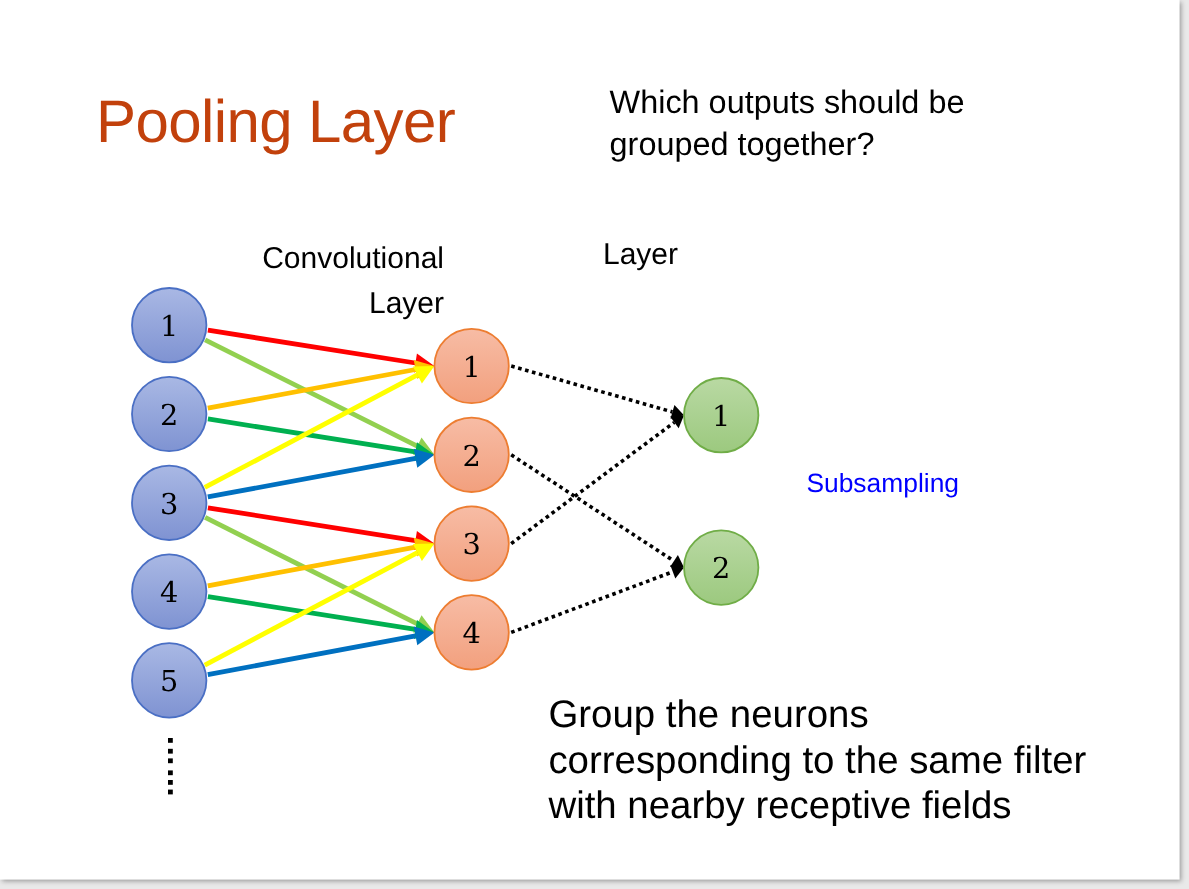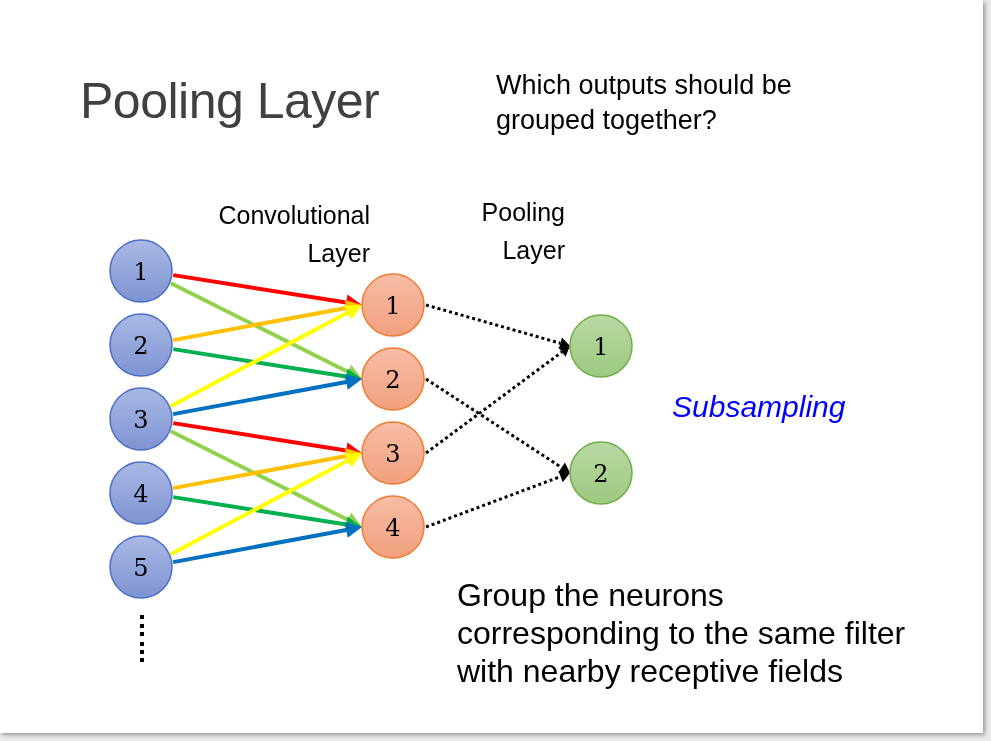--- a/index.html
+++ b/index.html
@@ -10,56 +10,55 @@
     position: relative;
   }
   .slide {
     position: absolute; left: 0; top: 0;
     width: 983px; height: 733px;
     background: #ffffff;
     box-shadow: 2px 2px 4px rgba(0,0,0,0.35);
   }
   .title {
     position: absolute; left: 80px; top: 72px;
-    font-size: 50px; color: #404040; font-weight: normal;
+    font-size: 50px; color: #c2410c; font-weight: normal;
     letter-spacing: -0.5px; white-space: nowrap;
   }
   .question {
-    position: absolute; left: 496px; top: 68px;
+    position: absolute; left: 508px; top: 68px;
     font-size: 27px; line-height: 35px; color: #000; width: 360px;
   }
   .label {
     position: absolute; font-size: 25px; line-height: 38px; color: #000; text-align: right;
   }
   .label-conv { left: 160px; top: 196px; width: 210px; }
   .label-pool { left: 425px; top: 193px; width: 140px; }
   .subsampling {
     position: absolute; left: 672px; top: 390px;
-    font-size: 30px; color: #0000ff; white-space: nowrap; font-style: italic;
+    font-size: 22px; color: #0000ff; white-space: nowrap;
   }
   .note {
     position: absolute; left: 457px; top: 576px;
     font-size: 32px; line-height: 38px; color: #000; width: 470px;
   }
   svg.diagram { position: absolute; left: 0; top: 0; }
   .node-text { font-family: "DejaVu Serif", serif; font-size: 24px; }
 </style>
 </head>
 <body>
 
 <div class="slide">
   <div class="title">Pooling Layer</div>
   <div class="question">Which outputs should be grouped together?</div>
 
   <div class="label label-conv">
     <div>Convolutional</div>
     <div>Layer</div>
   </div>
   <div class="label label-pool">
-    <div>Pooling</div>
     <div>Layer</div>
   </div>
 
   <svg class="diagram" width="983" height="733">
     <defs>
       <linearGradient id="gBlue" x1="0" y1="0" x2="0" y2="1">
         <stop offset="0" stop-color="#a9b8e4"></stop>
           <stop offset="1" stop-color="#7f93d2"></stop>
       </linearGradient>
       <linearGradient id="gOrange" x1="0" y1="0" x2="0" y2="1">

